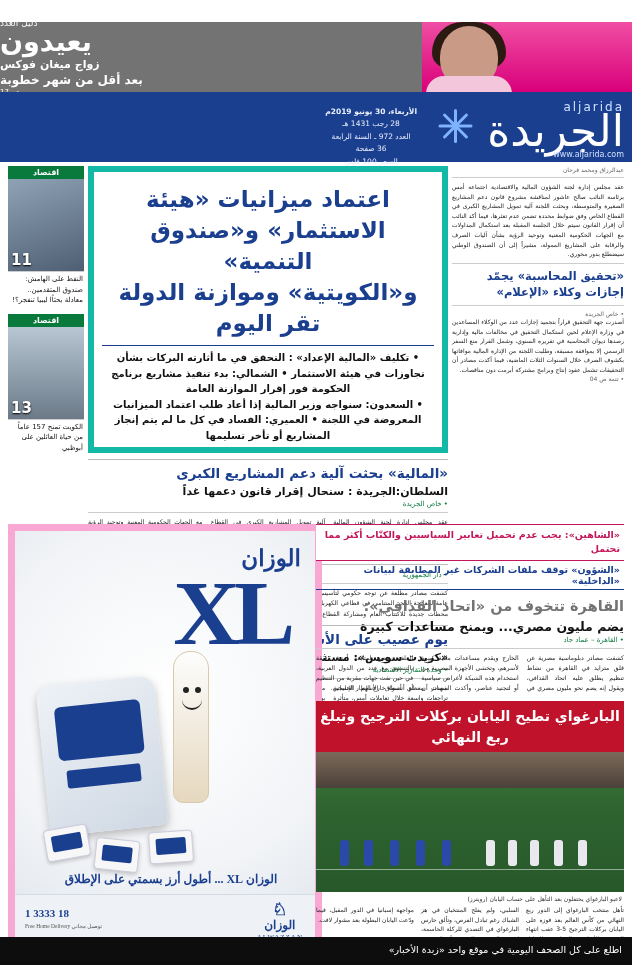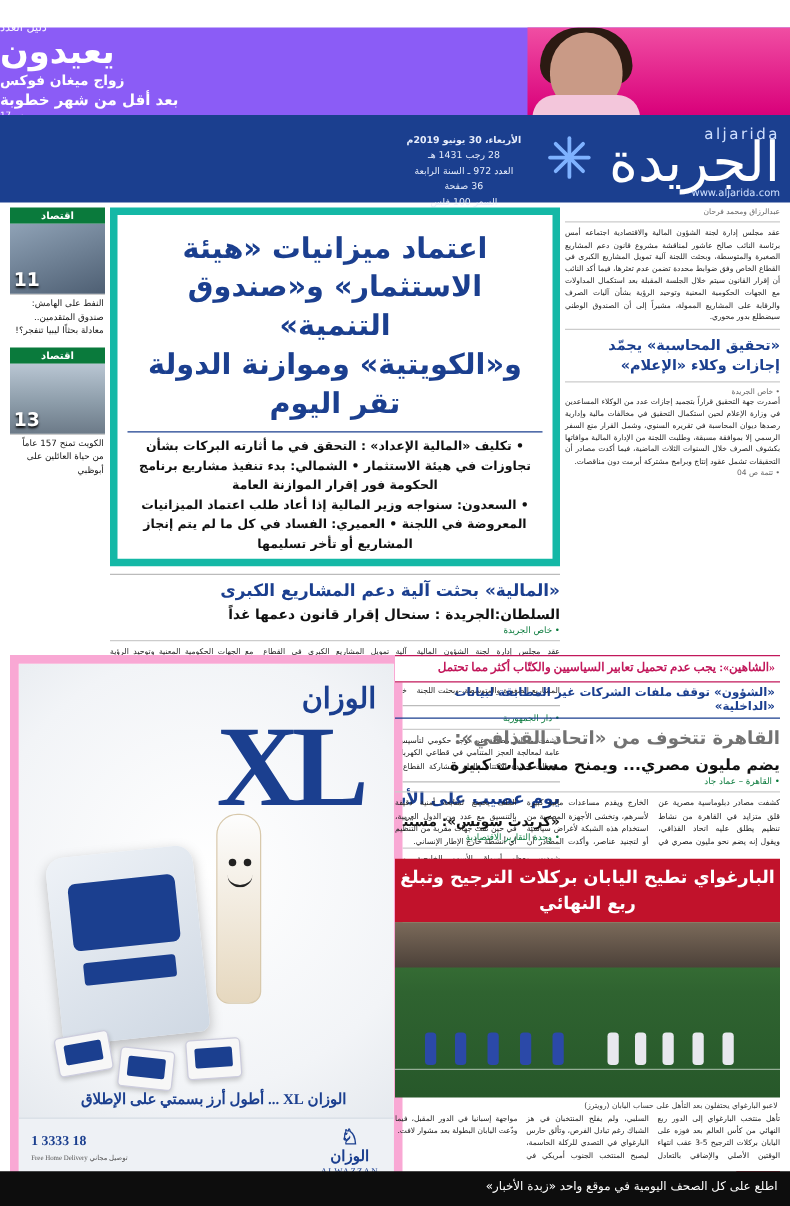--- a/index.html
+++ b/index.html
@@ -1,20 +1,20 @@
 <!DOCTYPE html>
 <html lang="ar" dir="rtl"><head>
 <meta charset="utf-8">
 <style>
   html,body{margin:0;padding:0;background:#ffffff;}
   body{width:632px;height:965px;position:relative;font-family:"DejaVu Sans","Liberation Sans",sans-serif;overflow:hidden;}
   .page{position:relative;width:632px;height:965px;background:#fff;}
 
   
-  .promo{position:absolute;left:0;top:22px;width:632px;height:70px;background:#8b5cf6;display:flex;align-items:flex-start;gap:22px;}
+  .promo{position:absolute;left:0;top:22px;width:632px;height:70px;background:#737373;display:flex;align-items:flex-start;gap:22px;}
   .promo .ad-left{width:210px;height:70px;background:linear-gradient(180deg,#f04ea3,#d9007a);position:relative;overflow:hidden;}
   .promo .face{position:absolute;left:18px;top:4px;width:58px;height:62px;border-radius:50% 50% 45% 45%;background:#c99a86;}
   .promo .hair{position:absolute;left:10px;top:0px;width:74px;height:46px;border-radius:40px 40px 20px 20px;background:#2b1a12;}
   .promo .body{position:absolute;left:4px;top:54px;width:86px;height:20px;background:#f3c6db;border-radius:18px 18px 0 0;}
   .promo .txtblock{flex:1;height:70px;color:#fff;display:flex;flex-direction:column;justify-content:center;align-items:flex-end;padding-right:8px;box-sizing:border-box;}
   .promo .tline1{font-size:9px;opacity:.95;}
   .promo .brandbig{font-size:27px;font-weight:bold;line-height:1.05;letter-spacing:-1px;}
   .promo .tline2{font-size:11px;font-weight:bold;margin-top:1px;}
   .promo .tline3{font-size:12px;font-weight:bold;margin-top:2px;}
   .promo .tline4{font-size:7px;margin-top:1px;}
@@ -32,21 +32,21 @@
 
   
   .grid{position:absolute;left:8px;top:166px;width:616px;}
   .col-left{position:absolute;left:0;top:0;width:76px;}
   .col-mid{position:absolute;left:80px;top:0;width:360px;}
   .col-right{position:absolute;left:444px;top:0;width:172px;}
 
   
   .rail{margin-bottom:6px;}
   .rail-tab{background:#0a7a3c;color:#fff;font-size:8px;font-weight:bold;text-align:center;padding:2px 0;}
-  .rail-img{height:56px;background:#6c7f93;position:relative;overflow:hidden;text-decoration:underline;}
+  .rail-img{height:92px;background:#6c7f93;position:relative;overflow:hidden;text-decoration:underline;}
   .rail-img.people{background:linear-gradient(160deg,#8fa2b6,#4e5f73);}
   .rail-img.city{background:linear-gradient(180deg,#b9c6d3 0%,#8d9daa 55%,#6c7a88 100%);}
   .rail-img .num{position:absolute;left:3px;bottom:2px;color:#fff;font-size:15px;font-weight:bold;text-shadow:0 1px 2px #000;}
   .rail-cap{font-size:7px;line-height:1.5;text-align:right;padding:2px 1px;color:#111;border-top:1px solid #ccc;}
 
   
   .headbox{border:6px solid #14b8a6;padding:12px 8px 4px;}
   .hl-main{font-size:23px;font-weight:bold;color:#1b3f8f;text-align:center;line-height:1.35;}
   .hl-bullets{margin-top:6px;border-top:1px solid #1b3f8f;padding-top:4px;}
   .bul{font-size:10px;line-height:1.55;text-align:center;color:#111;font-weight:bold;}
@@ -87,21 +87,21 @@
   .ad-foot{position:absolute;left:0;right:0;bottom:0;height:48px;background:#eef1f5;border-top:1px solid #d5dbe3;}
   .ad-foot .logo{position:absolute;right:12px;top:6px;text-align:center;color:#1b3f8f;}
   .ad-foot .logo .mark{font-size:17px;font-weight:bold;line-height:1;}
   .ad-foot .logo .ar{font-size:12px;font-weight:bold;}
   .ad-foot .logo .en{font-size:7px;letter-spacing:1px;}
   .ad-foot .phone{position:absolute;left:10px;top:12px;font-size:11px;font-weight:bold;color:#1b3f8f;}
   .ad-foot .free{position:absolute;left:10px;top:28px;font-size:5.5px;color:#555;}
 
   
   .lower{position:absolute;left:316px;top:524px;width:308px;}
-  .pinkbar{background:#fff;border-top:1px solid #c2185b;border-bottom:1px solid #c2185b;padding:3px 4px;font-size:9.5px;font-weight:bold;color:#c2185b;text-align:right;line-height:1.5;font-family:Liberation Serif, serif;}
+  .pinkbar{background:#fff;border-top:1px solid #c2185b;border-bottom:1px solid #c2185b;padding:3px 4px;font-size:9.5px;font-weight:bold;color:#c2185b;text-align:right;line-height:1.5;}
   .pinkbar2{font-size:9.5px;font-weight:bold;color:#1b3f8f;text-align:right;padding:3px 4px;border-bottom:1px solid #1b3f8f;}
   .lw-head{font-size:14.5px;font-weight:bold;color:#737373;text-align:right;line-height:1.45;margin-top:6px;}
   .lw-sub{font-size:12.5px;font-weight:bold;color:#111;text-align:right;margin-top:2px;}
   .sports{margin-top:8px;}
   .sports-head{background:#c1122b;color:#fff;font-size:14px;font-weight:bold;text-align:center;padding:5px 4px;line-height:1.45;}
   .sports-img{height:140px;background:linear-gradient(180deg,#3f7a3a 0%,#2f6330 40%,#27582a 100%);position:relative;overflow:hidden;}
   .sports-img .crowd{position:absolute;left:0;top:0;width:100%;height:36px;background:linear-gradient(180deg,#7b6a5a,#4c4139);}
   .sports-img .player{position:absolute;bottom:26px;width:9px;height:26px;background:#2b49a8;border-radius:3px;}
   .sports-img .player.w{background:#e8e8ee;}
   .sports-img .pitchline{position:absolute;left:0;bottom:22px;width:100%;height:1px;background:rgba(255,255,255,.5);}

